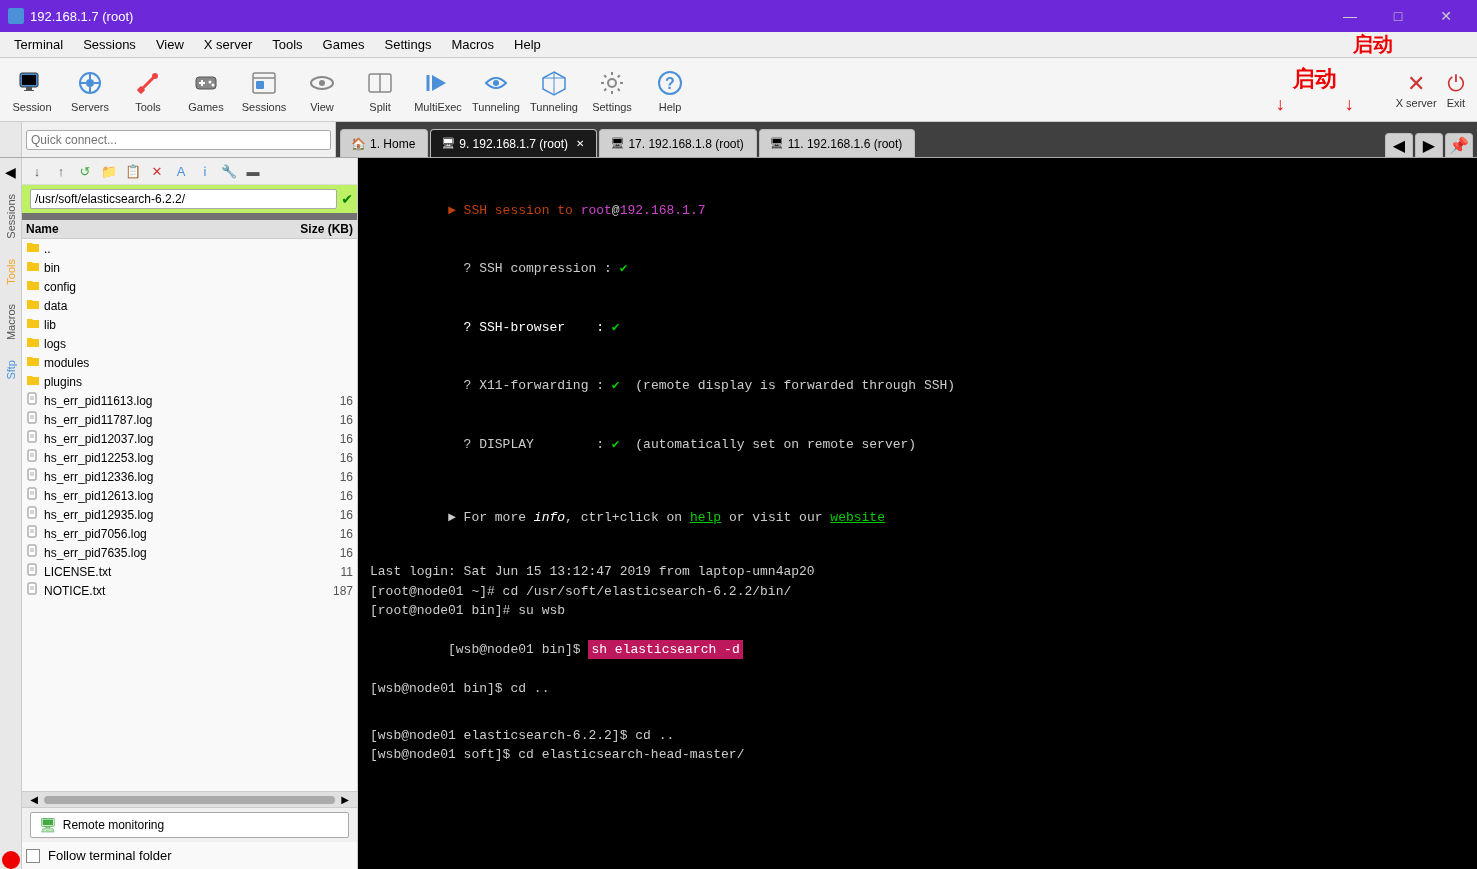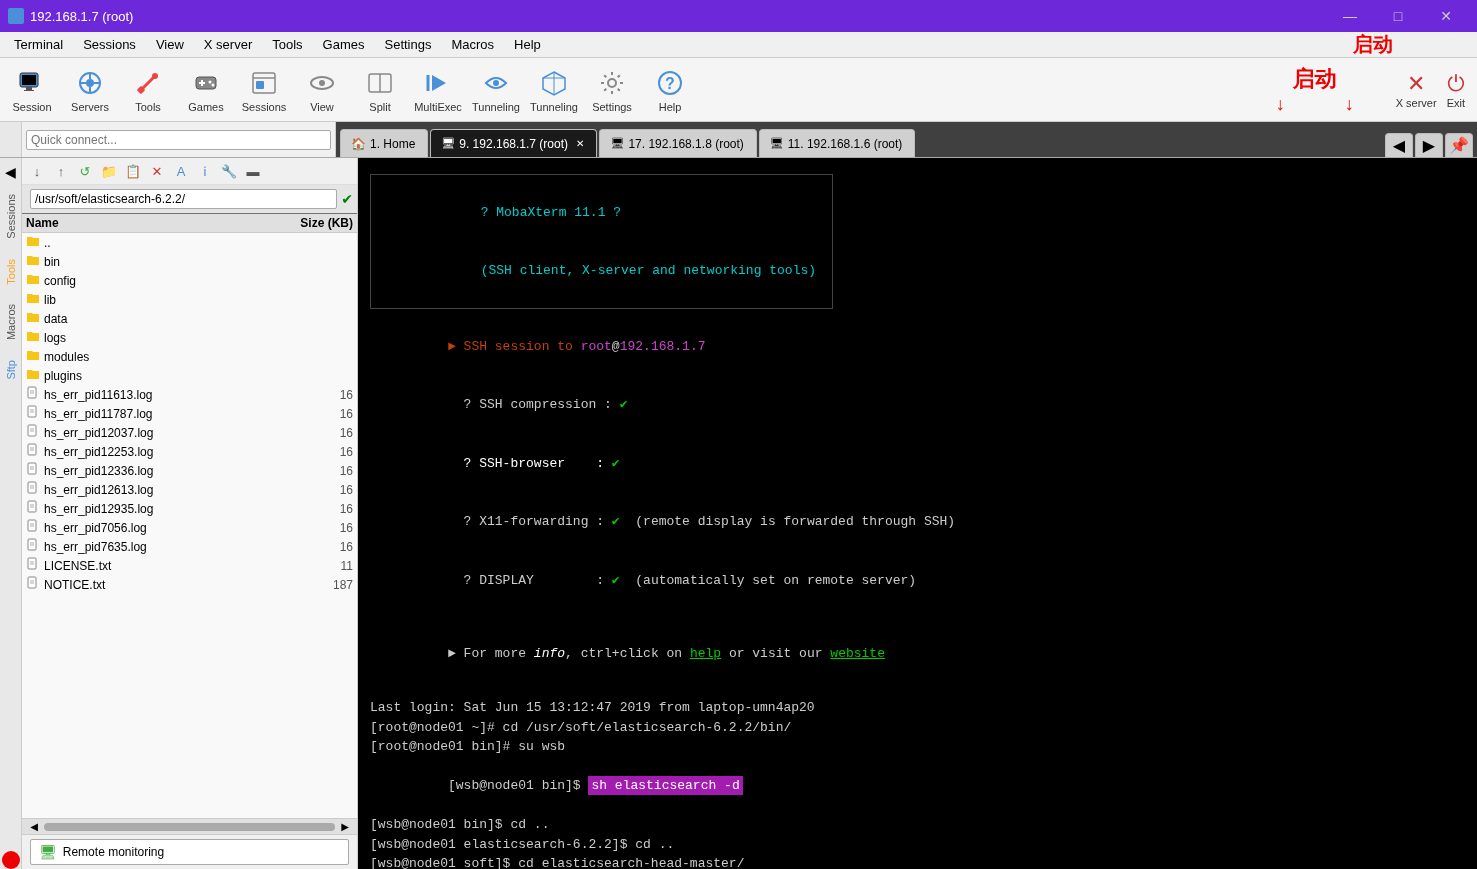--- a/index.html
+++ b/index.html
@@ -418,21 +418,21 @@
         <div class="file-tool-btn" style="color:#4a4;">↺</div>
         <div class="file-tool-btn">📁</div>
         <div class="file-tool-btn">📋</div>
         <div class="file-tool-btn" style="color:#c33;">✕</div>
         <div class="file-tool-btn" style="color:#4a90d9;">A</div>
         <div class="file-tool-btn" style="color:#4a90d9;">ℹ</div>
         <div class="file-tool-btn" style="color:#888;">🔧</div>
         <div class="file-tool-btn">▬</div>
       </div>
 
-      <div style="display:flex;align-items:center;padding:2px 4px;background:#e5e5e5;border-bottom:1px solid #737373;">
+      <div style="display:flex;align-items:center;padding:2px 4px;background:#bef264;border-bottom:7px solid #737373;">
         <div class="path-bar">
           <span>/usr/soft/elasticsearch-6.2.2/</span>
         </div>
         <span class="path-ok">✔</span>
       </div>
 
       <div class="file-headers">
         <span class="file-name-col">Name</span>
         <span class="file-size-col">Size (KB)</span>
       </div>
@@ -456,28 +456,28 @@
             <span><svg width="14" height="14" viewBox="0 0 14 14">
                 <path d="M1 3h5l1 1h6v8H1z" fill="#f5c518"></path>
               </svg></span>
             <span class="file-item-name">config</span>
             <span class="file-item-size"></span>
           </div>
           <div class="file-item">
             <span><svg width="14" height="14" viewBox="0 0 14 14">
                 <path d="M1 3h5l1 1h6v8H1z" fill="#f5c518"></path>
               </svg></span>
+            <span class="file-item-name">data</span>
+            <span class="file-item-size"></span>
+          </div>
+          <div class="file-item">
+            <span><svg width="14" height="14" viewBox="0 0 14 14">
+                <path d="M1 3h5l1 1h6v8H1z" fill="#f5c518"></path>
+              </svg></span>
             <span class="file-item-name">lib</span>
-            <span class="file-item-size"></span>
-          </div>
-          <div class="file-item">
-            <span><svg width="14" height="14" viewBox="0 0 14 14">
-                <path d="M1 3h5l1 1h6v8H1z" fill="#f5c518"></path>
-              </svg></span>
-            <span class="file-item-name">data</span>
             <span class="file-item-size"></span>
           </div>
           <div class="file-item">
             <span><svg width="14" height="14" viewBox="0 0 14 14">
                 <path d="M1 3h5l1 1h6v8H1z" fill="#f5c518"></path>
               </svg></span>
             <span class="file-item-name">logs</span>
             <span class="file-item-size"></span>
           </div>
           <div class="file-item">
@@ -600,33 +600,29 @@
         <div style="flex:1;height:8px;background:#aaa;border-radius:4px;"></div>
         <div style="width:20px;height:12px;display:flex;align-items:center;justify-content:center;cursor:pointer;font-size:10px;">▶</div>
       </div>
 
       <div class="file-footer">
         <div class="remote-monitor-btn">
           <span style="color:#4a4;font-size:14px;">🖥</span>
           <span>Remote monitoring</span>
         </div>
       </div>
+      <div class="follow-folder">
+        <div class="checkbox"></div>
+        <span>Follow terminal folder</span>
+      </div>
     </div>
 
     <div class="terminal-area">
       <div class="terminal-content">
         
-        <div class="info-box">
-          <div class="term-line">
-            <span style="color:#00cccc;">? MobaXterm 11.1 ?</span>
-          </div>
-          <div class="term-line">
-            <span style="color:#00cccc;">(SSH client, X-server and networking tools)</span>
-          </div>
-        </div>
         <br>
         
         <div class="term-line">
           <span style="color:#c2410c;margin-top:24px;">► SSH session to </span><span style="color:#cc44cc;">root</span><span style="color:#ccc;">@</span><span style="color:#cc44cc;">192.168.1.7</span>
         </div>
         <div class="term-line">
           <span style="color:#ccc;">  ? SSH compression : </span><span style="color:#00cc00;">✔</span>
         </div>
         <div class="term-line">
           <span style="color:#ffffff;">  ? SSH-browser    : </span><span style="color:#00cc00;">✔</span>
@@ -640,24 +636,24 @@
         <br>
         <div class="term-line">
           <span style="color:#ccc;">► For more </span><span style="color:#ffffff;font-style:italic;">info</span><span style="color:#ccc;">, ctrl+click on </span><span style="color:#00cc00;text-decoration:underline;cursor:pointer;">help</span><span style="color:#ccc;"> or visit our </span><span style="color:#00cc00;text-decoration:underline;cursor:pointer;">website</span>
         </div>
         <br>
         
         <div class="term-line" style="color:#ccc;">Last login: Sat Jun 15 13:12:47 2019 from laptop-umn4ap20</div>
         <div class="term-line" style="color:#ccc;">[root@node01 ~]# cd /usr/soft/elasticsearch-6.2.2/bin/</div>
         <div class="term-line" style="color:#ccc;">[root@node01 bin]# su wsb</div>
         <div class="term-line">
-          <span style="color:#ccc;">[wsb@node01 bin]$ </span><span style="background:#a21caf;color:white;padding:2px 3px;font-family:Liberation Mono, monospace;">sh elasticsearch -d</span>
+          <span style="color:#ccc;">[wsb@node01 bin]$ </span><span style="background:#be185d;color:white;padding:2px 3px;font-family:Liberation Mono, monospace;">sh elasticsearch -d</span>
         </div>
         <div class="term-line" style="color:#ccc;">[wsb@node01 bin]$ cd ..</div>
-        <div class="term-line" style="color:#ccc;">[wsb@node01 elasticsearch-6.2.2]$ cd ..</div>
+        <div class="term-line" style="color:#ccc;margin-top:27px;">[wsb@node01 elasticsearch-6.2.2]$ cd ..</div>
         <div class="term-line" style="color:#ccc;">[wsb@node01 soft]$ cd elasticsearch-head-master/</div>
         
         
         
         <br>
         
         
         <br>
         
         

